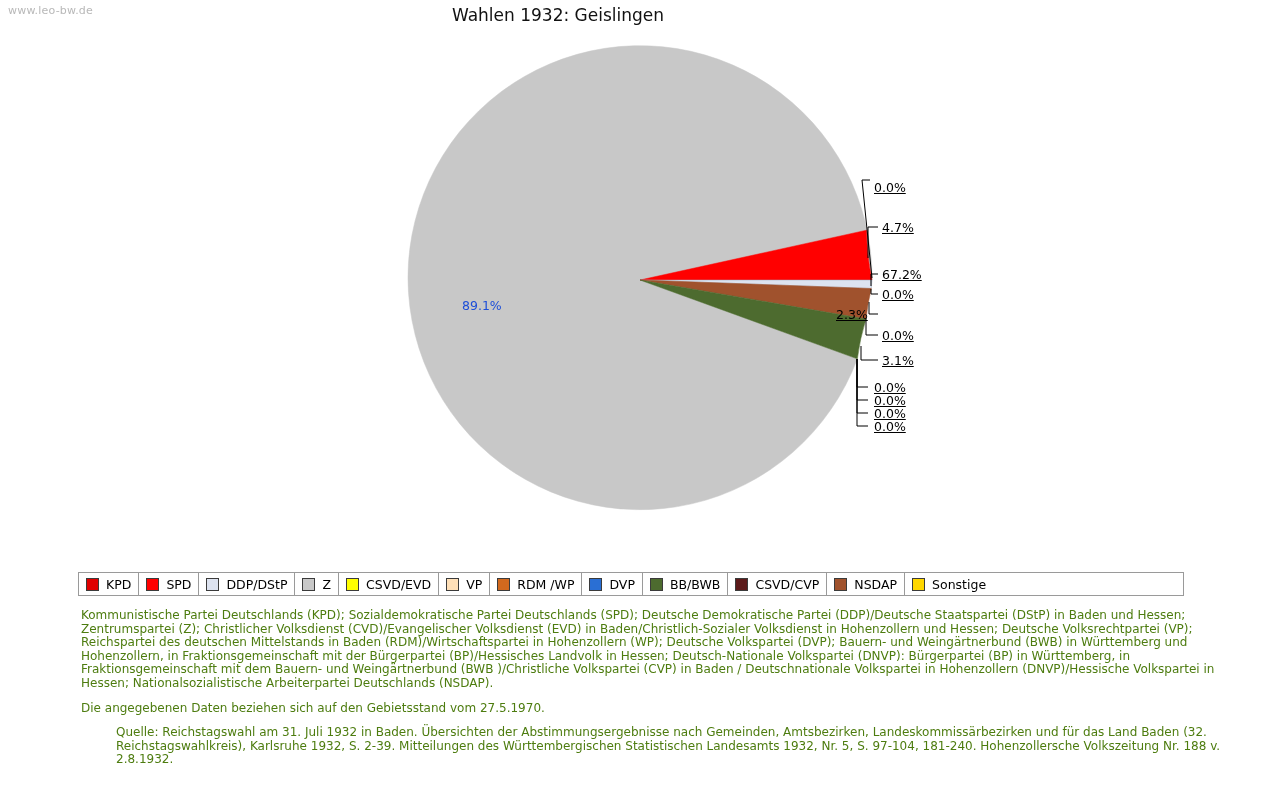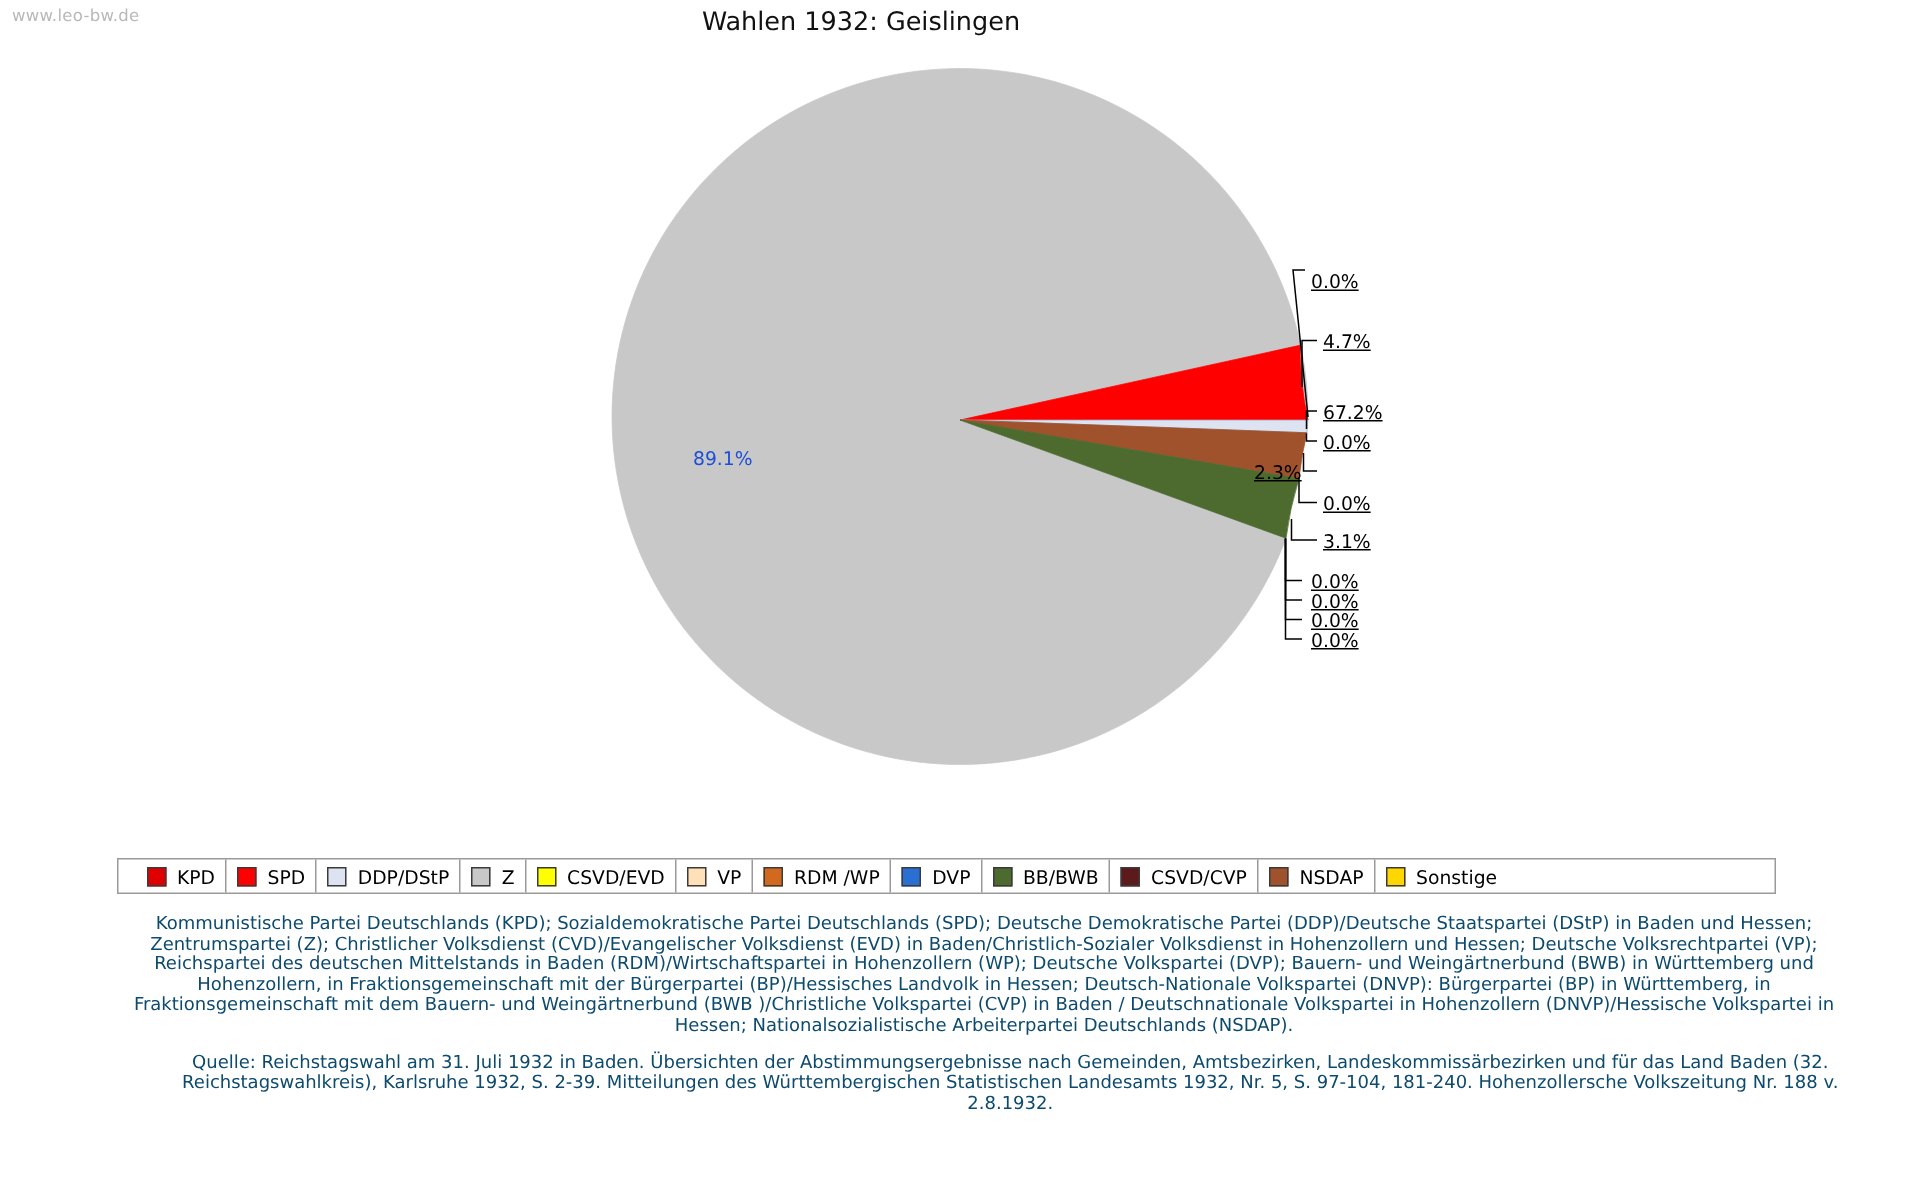--- a/index.html
+++ b/index.html
@@ -24,21 +24,20 @@
     letter-spacing: 0.2px;
   }
   .chart-title {
     position: absolute;
     top: 5px;
     left: 0;
     width: 1116px;
     text-align: center;
     font-size: 17px;
     color: #111111;
-    padding-left: 16px;
   }
   #pie-area {
     position: absolute;
     left: 0;
     top: 30px;
     width: 1280px;
     height: 510px;
   }
   .pct-label {
     position: absolute;
@@ -56,21 +55,20 @@
     position: absolute;
     left: 78px;
     top: 572px;
     width: 1106px;
     height: 24px;
     border: 1px solid #9a9a9a;
     background: #ffffff;
     display: flex;
     align-items: flex-end;
     box-sizing: border-box;
-    padding-left: 12px;
   }
   .legend-item {
     display: flex;
     align-items: center;
     height: 100%;
     border-right: 1px solid #9a9a9a;
     padding: 0 7px;
     box-sizing: border-box;
     flex: 0 0 auto;
   }
@@ -89,22 +87,21 @@
     color: #000000;
     white-space: nowrap;
   }
   .footnotes {
     position: absolute;
     left: 81px;
     top: 609px;
     width: 1150px;
     font-size: 12px;
     line-height: 13.6px;
-    color: #0c4a6e;
-    text-align: center;
+    color: #4d7c0f;
   }
   .footnotes p {
     margin: 0 0 11px 0;
   }
   .footnotes p:last-child {
     margin-bottom: 0;
     margin-left: 35px;
   }
 </style>
 </head>
@@ -204,14 +201,15 @@
     <span class="legend-label">NSDAP</span>
   </div>
   <div class="legend-item">
     <span class="legend-swatch" style="background: rgb(255, 215, 0);"></span>
     <span class="legend-label">Sonstige</span>
   </div>
 </div>
 
 <div class="footnotes">
   <p>Kommunistische Partei Deutschlands (KPD); Sozialdemokratische Partei Deutschlands (SPD); Deutsche Demokratische Partei (DDP)/Deutsche Staatspartei (DStP) in Baden und Hessen; Zentrumspartei (Z); Christlicher Volksdienst (CVD)/Evangelischer Volksdienst (EVD) in Baden/Christlich-Sozialer Volksdienst in Hohenzollern und Hessen; Deutsche Volksrechtpartei (VP); Reichspartei des deutschen Mittelstands in Baden (RDM)/Wirtschaftspartei in Hohenzollern (WP); Deutsche Volkspartei (DVP); Bauern- und Weingärtnerbund (BWB) in Württemberg und Hohenzollern, in Fraktionsgemeinschaft mit der Bürgerpartei (BP)/Hessisches Landvolk in Hessen; Deutsch-Nationale Volkspartei (DNVP): Bürgerpartei (BP) in Württemberg, in Fraktionsgemeinschaft mit dem Bauern- und Weingärtnerbund (BWB )/Christliche Volkspartei (CVP) in Baden / Deutschnationale Volkspartei in Hohenzollern (DNVP)/Hessische Volkspartei in Hessen; Nationalsozialistische Arbeiterpartei Deutschlands (NSDAP).</p>
+  <p>Die angegebenen Daten beziehen sich auf den Gebietsstand vom 27.5.1970.</p>
   <p>Quelle: Reichstagswahl am 31. Juli 1932 in Baden. Übersichten der Abstimmungsergebnisse nach Gemeinden, Amtsbezirken, Landeskommissärbezirken und für das Land Baden (32. Reichstagswahlkreis), Karlsruhe 1932, S. 2-39. Mitteilungen des Württembergischen Statistischen Landesamts 1932, Nr. 5, S. 97-104, 181-240. Hohenzollersche Volkszeitung Nr. 188 v. 2.8.1932.</p>
 </div>
 
 </body></html>

